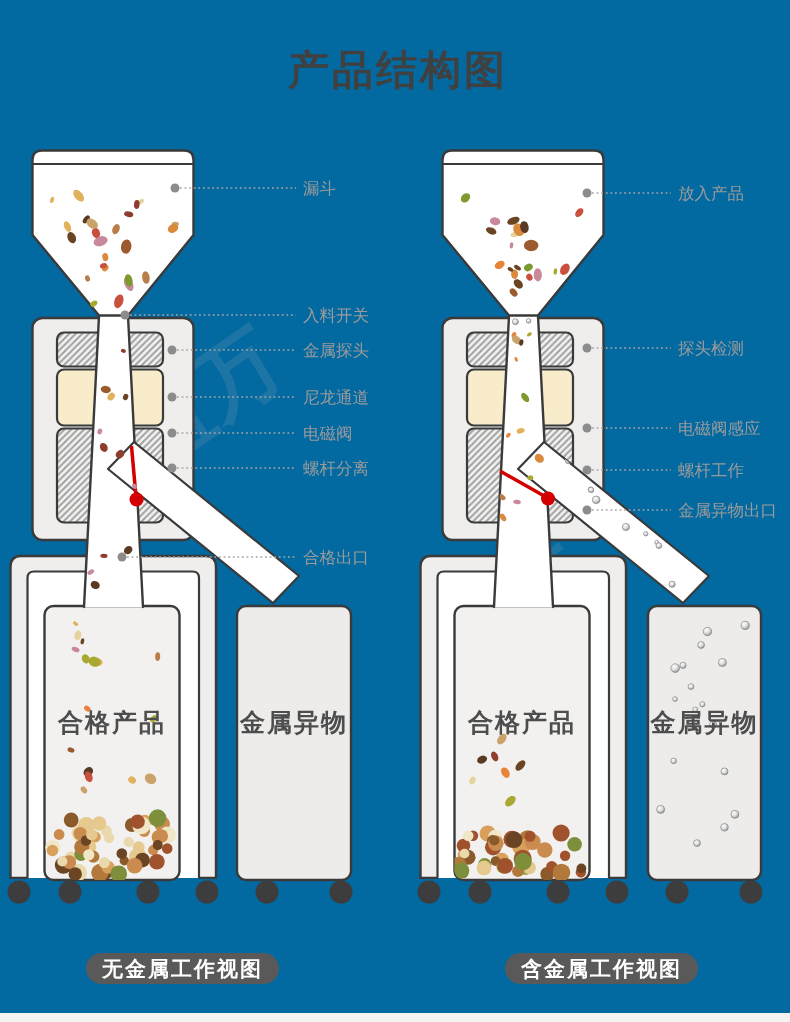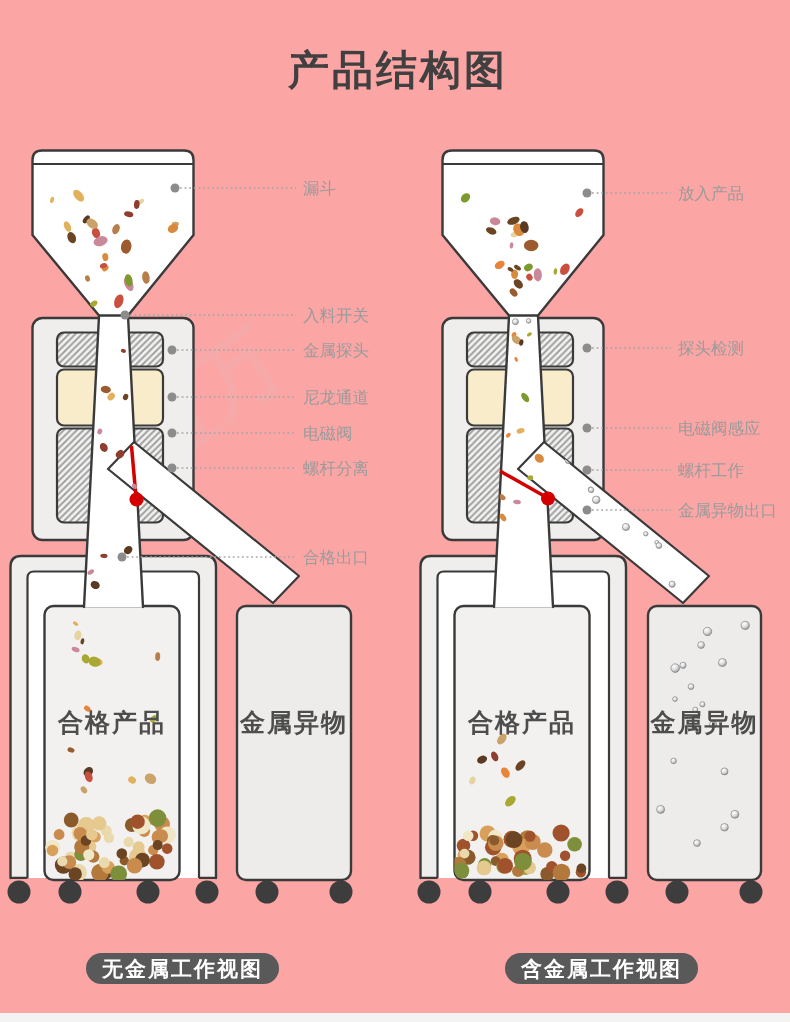--- a/index.html
+++ b/index.html
@@ -1,16 +1,16 @@
 <!DOCTYPE html>
 <html><head>
 <meta charset="utf-8">
 <style>
   html,body{margin:0;padding:0;background:#ffffff;}
-  .stage{position:relative;width:790px;height:1022px;background:#fca5a5;overflow:hidden;}
+  .stage{position:relative;width:790px;height:1022px;background:#0369a1;overflow:hidden;}
   svg text{font-family:"Liberation Sans","DejaVu Sans",sans-serif;}
   .title{font-family:"Liberation Serif","DejaVu Serif",serif;font-size:41px;font-weight:bold;fill:#404040;letter-spacing:3px;}
   .lbl{font-size:16.5px;fill:#9b9b9b;}
   .binlbl{font-size:25px;font-weight:bold;fill:#4d4d4d;letter-spacing:2px;}
   .cap{font-size:21px;font-weight:bold;fill:#ffffff;letter-spacing:2px;}
   .wm{font-size:84px;font-weight:bold;fill:#c9c9c7;opacity:0.13;}
   .leader{stroke:#a5a5a5;stroke-width:1.5;stroke-dasharray:1.8 2.8;fill:none;}
   .outline{stroke:#3a3a3a;stroke-width:2.4;stroke-linejoin:round;stroke-linecap:round;}
   .outline2{stroke:#3a3a3a;stroke-width:2.2;stroke-linejoin:round;}
 </style>

